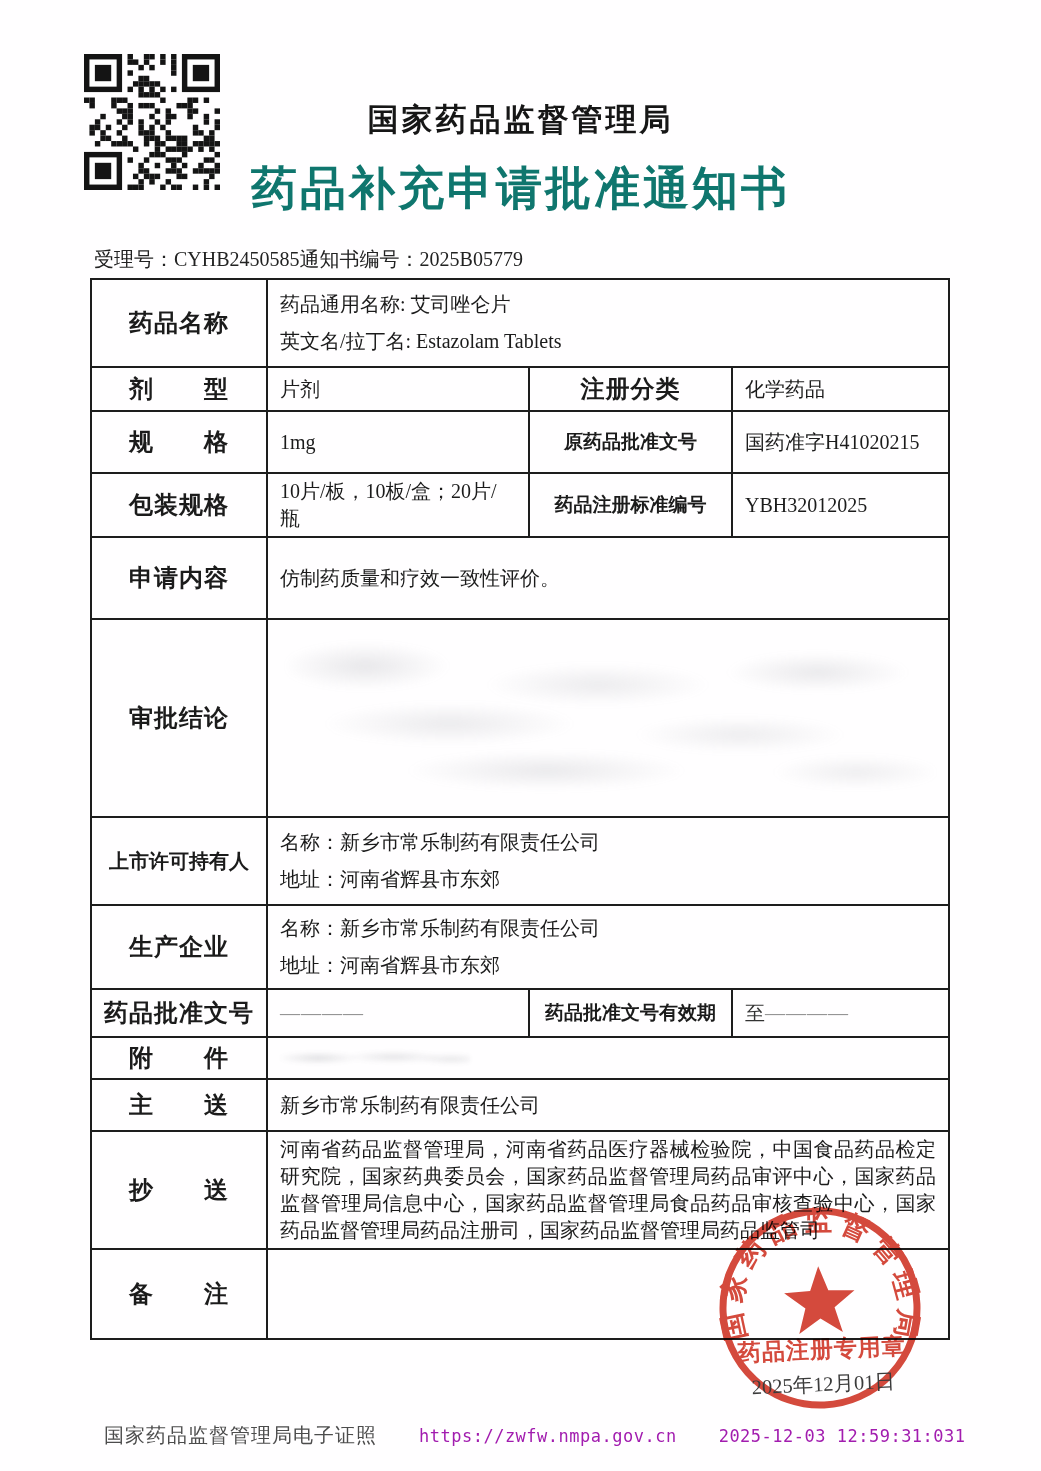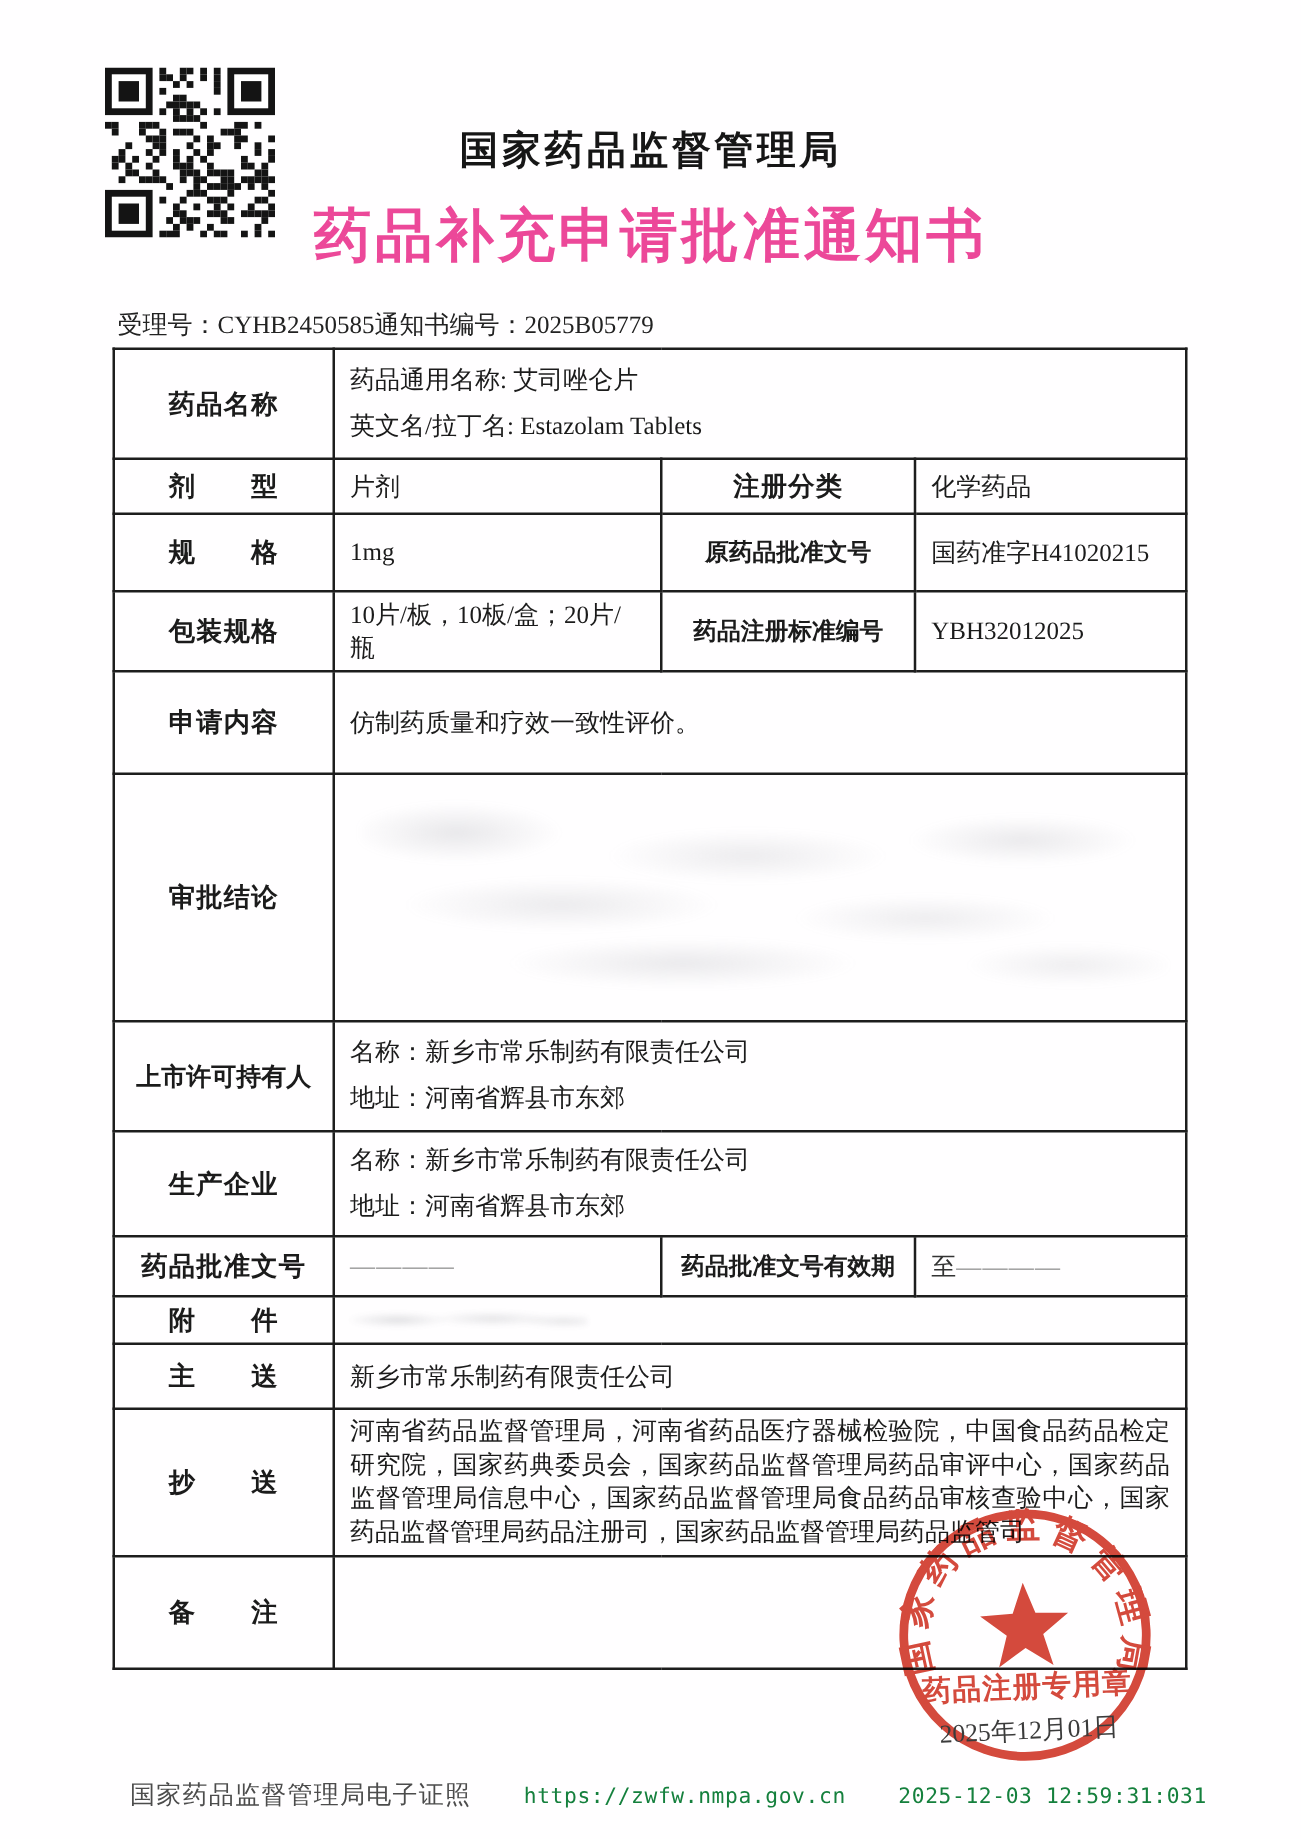--- a/index.html
+++ b/index.html
@@ -6,29 +6,29 @@
   .page{
     position:relative;width:1041px;height:1471px;background:#fffeff;
     font-family:"Liberation Serif","DejaVu Serif",serif;color:#1c1c1c;overflow:hidden;
   }
   
   .qr-wrap{position:absolute;left:84px;top:54px;width:136px;height:136px;}
   
   .agency{position:absolute;top:99px;left:0;width:100%;text-align:center;
     font-size:31px;font-weight:bold;letter-spacing:3px;color:#161616;}
   .doc-title{position:absolute;top:158px;left:0;width:100%;text-align:center;
-    font-size:46px;font-weight:bold;letter-spacing:3px;color:#ec4899;}
+    font-size:46px;font-weight:bold;letter-spacing:3px;color:#0f766e;}
   
   .ref-row{position:absolute;top:246px;left:94px;width:842px;display:flex;
     justify-content:flex-start;font-size:20px;color:#222;}
   
   table.form{position:absolute;left:90px;top:278px;width:858px;border-collapse:collapse;
     table-layout:fixed;font-size:20px;color:#1b1b1b;}
   table.form td{border:2px solid #1d1d1d;padding:4px 12px;vertical-align:middle;overflow:hidden;}
-  td.lbl{font-weight:bold;text-align:center;padding:4px 6px;font-size:21px;letter-spacing:1px;}
+  td.lbl{font-weight:bold;text-align:center;padding:4px 6px;font-size:24px;letter-spacing:1px;}
   td.lbl.small{font-size:19px;letter-spacing:0;}
   .twoline div{line-height:37px;}
   td.val{font-size:20px;}
   .dashes{color:#8f8f8f;letter-spacing:1px;}
   .dash-prefix{color:#333;}
   td.cc-cell{font-size:20px;line-height:27px;text-align:justify;padding:8px 14px;vertical-align:middle;}
   
   .smudge{
     background:
       radial-gradient(ellipse 120px 34px at 12% 18%, rgba(140,142,150,.20), transparent 70%),
@@ -47,21 +47,21 @@
       radial-gradient(ellipse 70px 9px at 60% 45%, rgba(130,132,140,.26), transparent 70%),
       radial-gradient(ellipse 50px 8px at 90% 55%, rgba(130,132,140,.24), transparent 70%);}
   .conclusion-cell{position:relative;}
   
   .seal{position:absolute;left:716px;top:1200px;width:212px;height:216px;
     mix-blend-mode:multiply;opacity:.92;transform:rotate(-2.5deg);}
   
   .footer{position:absolute;top:1422px;left:104px;display:flex;gap:42px;align-items:baseline;
     font-size:20px;color:#4c4c4c;letter-spacing:1px;}
   .footer .mono{font-family:"DejaVu Sans Mono","Liberation Mono",monospace;
-    font-size:17px;color:#15803d;letter-spacing:.5px;}
+    font-size:17px;color:#a21caf;letter-spacing:.5px;}
 </style>
 </head>
 <body>
 
 <div class="page">
 
   <div class="qr-wrap">
     <svg id="qr-svg" width="136" height="136" viewBox="0 0 135 135">
         <rect x="43.2" y="0.0" width="5.4" height="5.4" fill="#141414"></rect>
         <rect x="59.4" y="0.0" width="5.4" height="5.4" fill="#141414"></rect>

